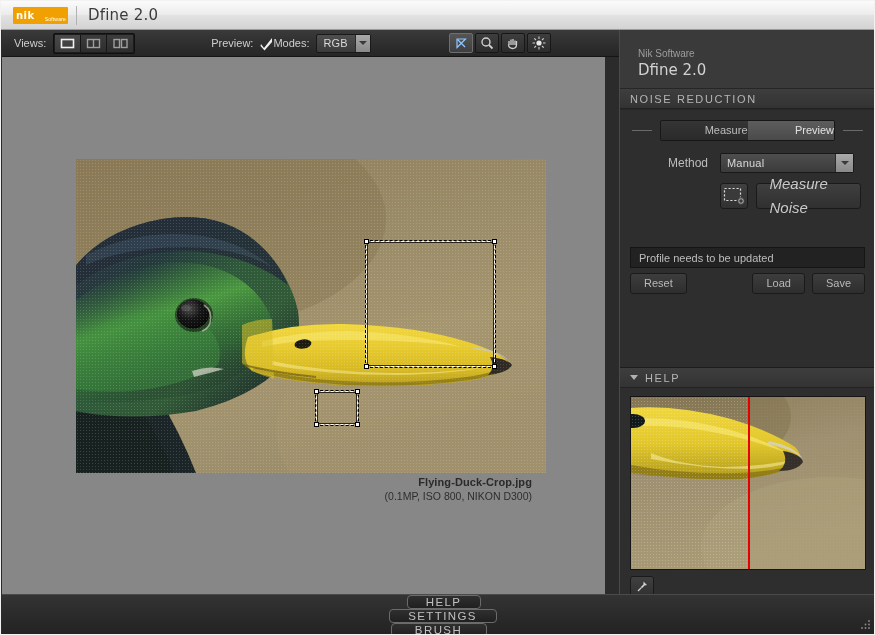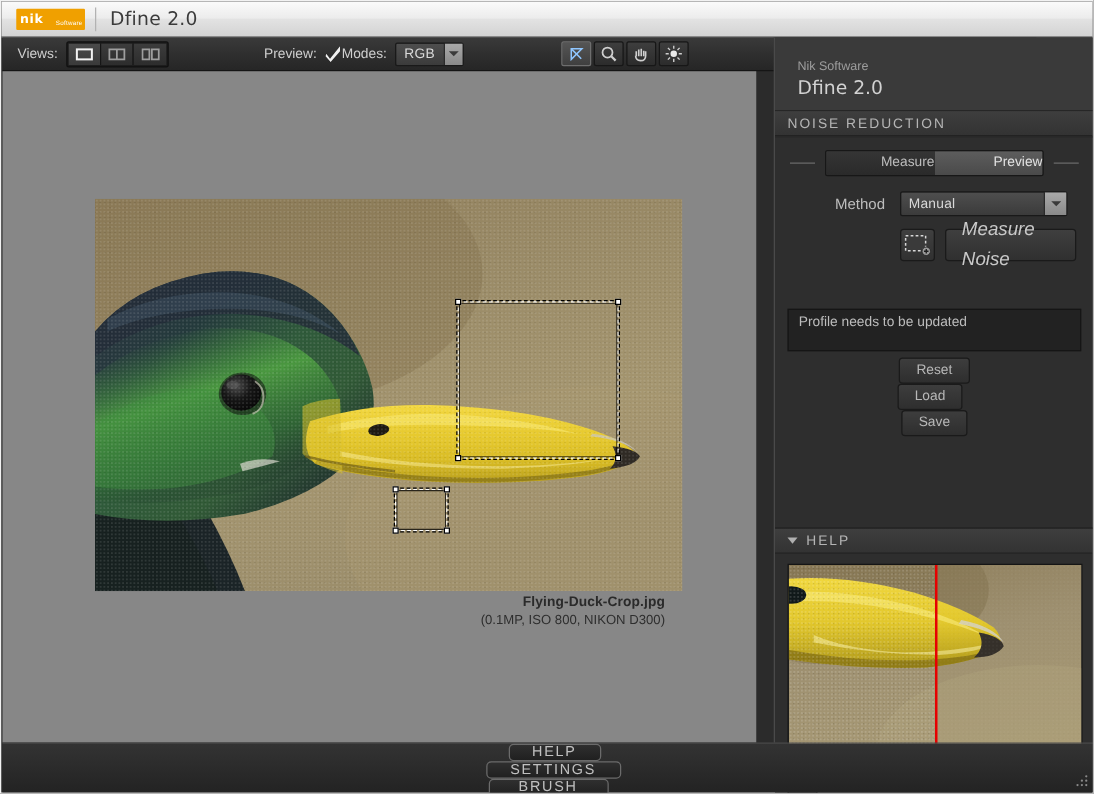--- a/index.html
+++ b/index.html
@@ -247,29 +247,28 @@
   .pill-btn {
     height: 26px; padding: 0 12px; line-height: 24px;
     background: linear-gradient(to bottom, #3f3f3f, #303030);
     border: 1px solid #1a1a1a; border-radius: 3px;
     color: #c9c9c9; font-size: 15px; cursor: pointer;
     display: flex; align-items: center; font-style: italic;
   }
 
   .profile-box {
     margin: 6px 10px 0 10px;
-    height: 34px; line-height: 21px;
+    height: 21px; line-height: 21px;
     background: #222222;
     border: 1px solid #151515;
     color: #bdbdbd; font-size: 11px; padding-left: 8px;
   }
   .profile-btns {
     display: flex; align-items: center;
     margin: 5px 10px 9px 10px;
-    flex-direction: column;
   }
   .sm-btn {
     height: 21px; padding: 0 13px; line-height: 19px;
     background: linear-gradient(to bottom, #3d3d3d, #2e2e2e);
     border: 1px solid #1a1a1a; border-radius: 3px;
     color: #b8b8b8; font-size: 11px; cursor: pointer;
   }
 
   
   #loupe-body { background: #2e2e2e; padding: 8px 10px 8px 10px; }

